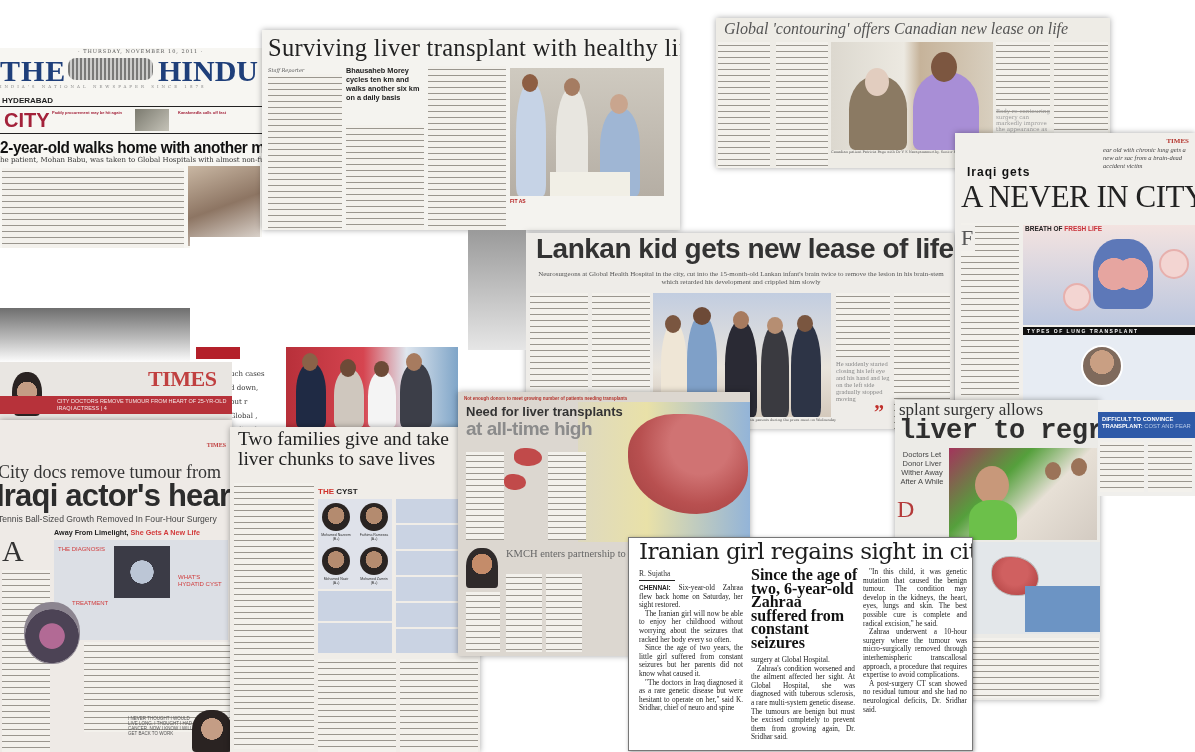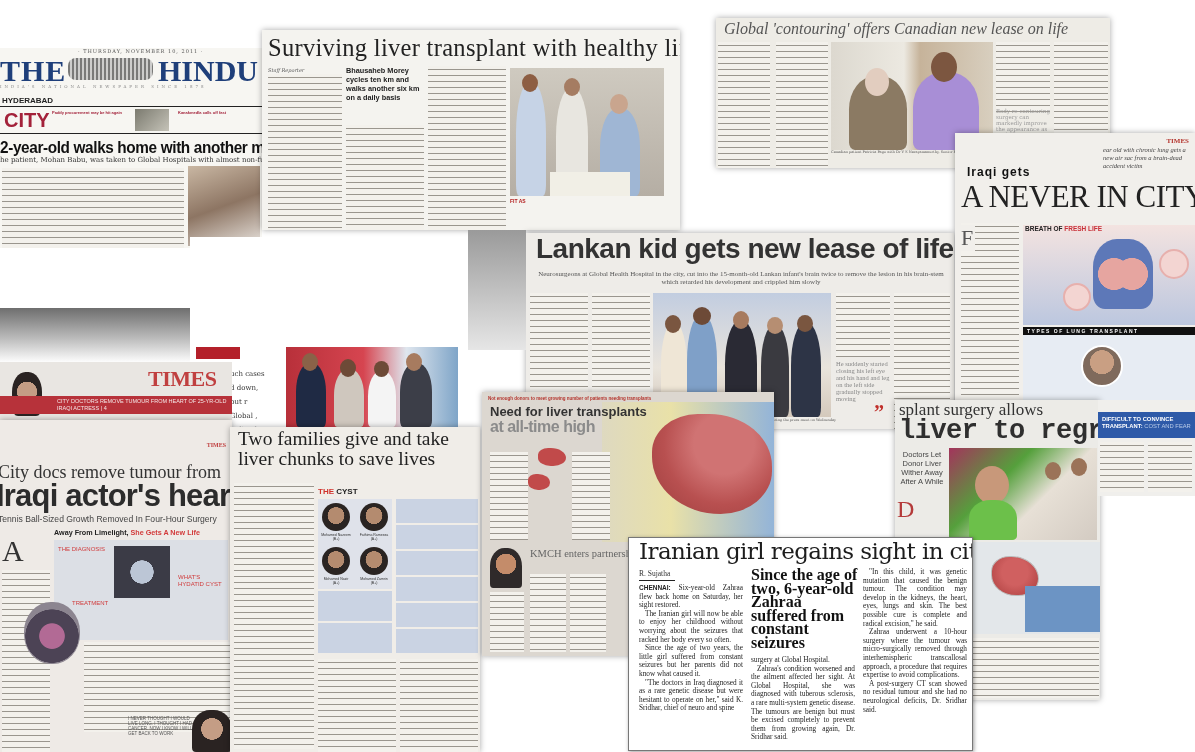--- a/index.html
+++ b/index.html
@@ -125,24 +125,24 @@
   #families .swapt span { color: #d1332d; }
   #families .faces { position: absolute; left: 0; top: 12px; width: 74px; height: 90px; background: #dfe2ea; }
   #families .fc { position: absolute; width: 28px; height: 28px; border-radius: 50%; background: radial-gradient(circle at 50% 45%,#b48b6f 0 40%,#2a2422 41%); }
   #families .flabel { position: absolute; font-family: "Liberation Sans", sans-serif; font-size: 3.5px; color: #333; text-align: center; width: 30px; }
   #families .notes { position: absolute; left: 78px; top: 12px; width: 82px; height: 156px; background: repeating-linear-gradient(#cad3e3 0 24px,#f0ede8 24px 26px); }
   #families .notes2 { position: absolute; left: 0; top: 104px; width: 74px; height: 64px; background: repeating-linear-gradient(#cad3e3 0 30px,#f0ede8 30px 32px); }
   #families .c2 { position: absolute; left: 88px; top: 232px; width: 78px; height: 93px; }
   #families .c3 { position: absolute; left: 170px; top: 232px; width: 78px; height: 93px; }
 
   
-  #need { left: 482px; top: 392px; width: 292px; height: 264px; background: #dcd7d0; text-align: right; }
+  #need { left: 458px; top: 392px; width: 292px; height: 264px; background: #dcd7d0; text-align: right; }
   #need .kicker { position: absolute; left: 6px; top: 4px; font-family: "Liberation Sans", sans-serif; font-size: 4.5px; color: #b4342d; font-weight: bold; }
   #need h1 { position: absolute; left: 8px; top: 12px; font-family: "Liberation Sans", sans-serif; font-weight: bold; font-size: 13px; color: #333; white-space: nowrap; }
-  #need .h2 { position: absolute; left: 8px; top: 26px; font-family: "Liberation Sans", sans-serif; font-weight: bold; font-size: 16px; color: #8b8b8b; white-space: nowrap; letter-spacing: -0.5px; }
+  #need .h2 { position: absolute; left: 8px; top: 26px; font-family: "Liberation Sans", sans-serif; font-weight: bold; font-size: 19px; color: #8b8b8b; white-space: nowrap; letter-spacing: -0.5px; }
   #need .bg { position: absolute; left: 120px; top: 10px; width: 172px; height: 140px; background: linear-gradient(90deg,#ded9c0 0%,#e9e1a8 40%,#93b4d8 100%); }
   #need .liver { position: absolute; left: 170px; top: 22px; width: 120px; height: 100px; border-radius: 40% 55% 45% 60%; background: radial-gradient(circle at 60% 30%,#d07373 0 30%,#b85050 60%,#9c3d3d 100%); }
   #need .c { position: absolute; top: 60px; width: 38px; height: 88px; }
   #need .mini { position: absolute; left: 56px; top: 56px; width: 28px; height: 18px; border-radius: 40% 60% 50% 50%; background: #c14a4a; }
   #need .mini2 { position: absolute; left: 46px; top: 82px; width: 22px; height: 16px; border-radius: 40% 60% 50% 50%; background: #c14a4a; }
   #need .kmch { position: absolute; left: 48px; top: 156px; font-family: "Liberation Serif", serif; font-size: 10.5px; line-height: 11px; color: #666; white-space: nowrap; }
   #need .kface { position: absolute; left: 8px; top: 156px; width: 32px; height: 40px; border-radius: 45% 45% 10% 10%; background: radial-gradient(circle at 50% 40%,#c48c6a 0 35%,#2f2a2a 36%); }
   #need .kbody { position: absolute; left: 8px; top: 200px; width: 34px; height: 60px; }
   #need .kc { position: absolute; top: 182px; width: 36px; height: 78px; }
 

